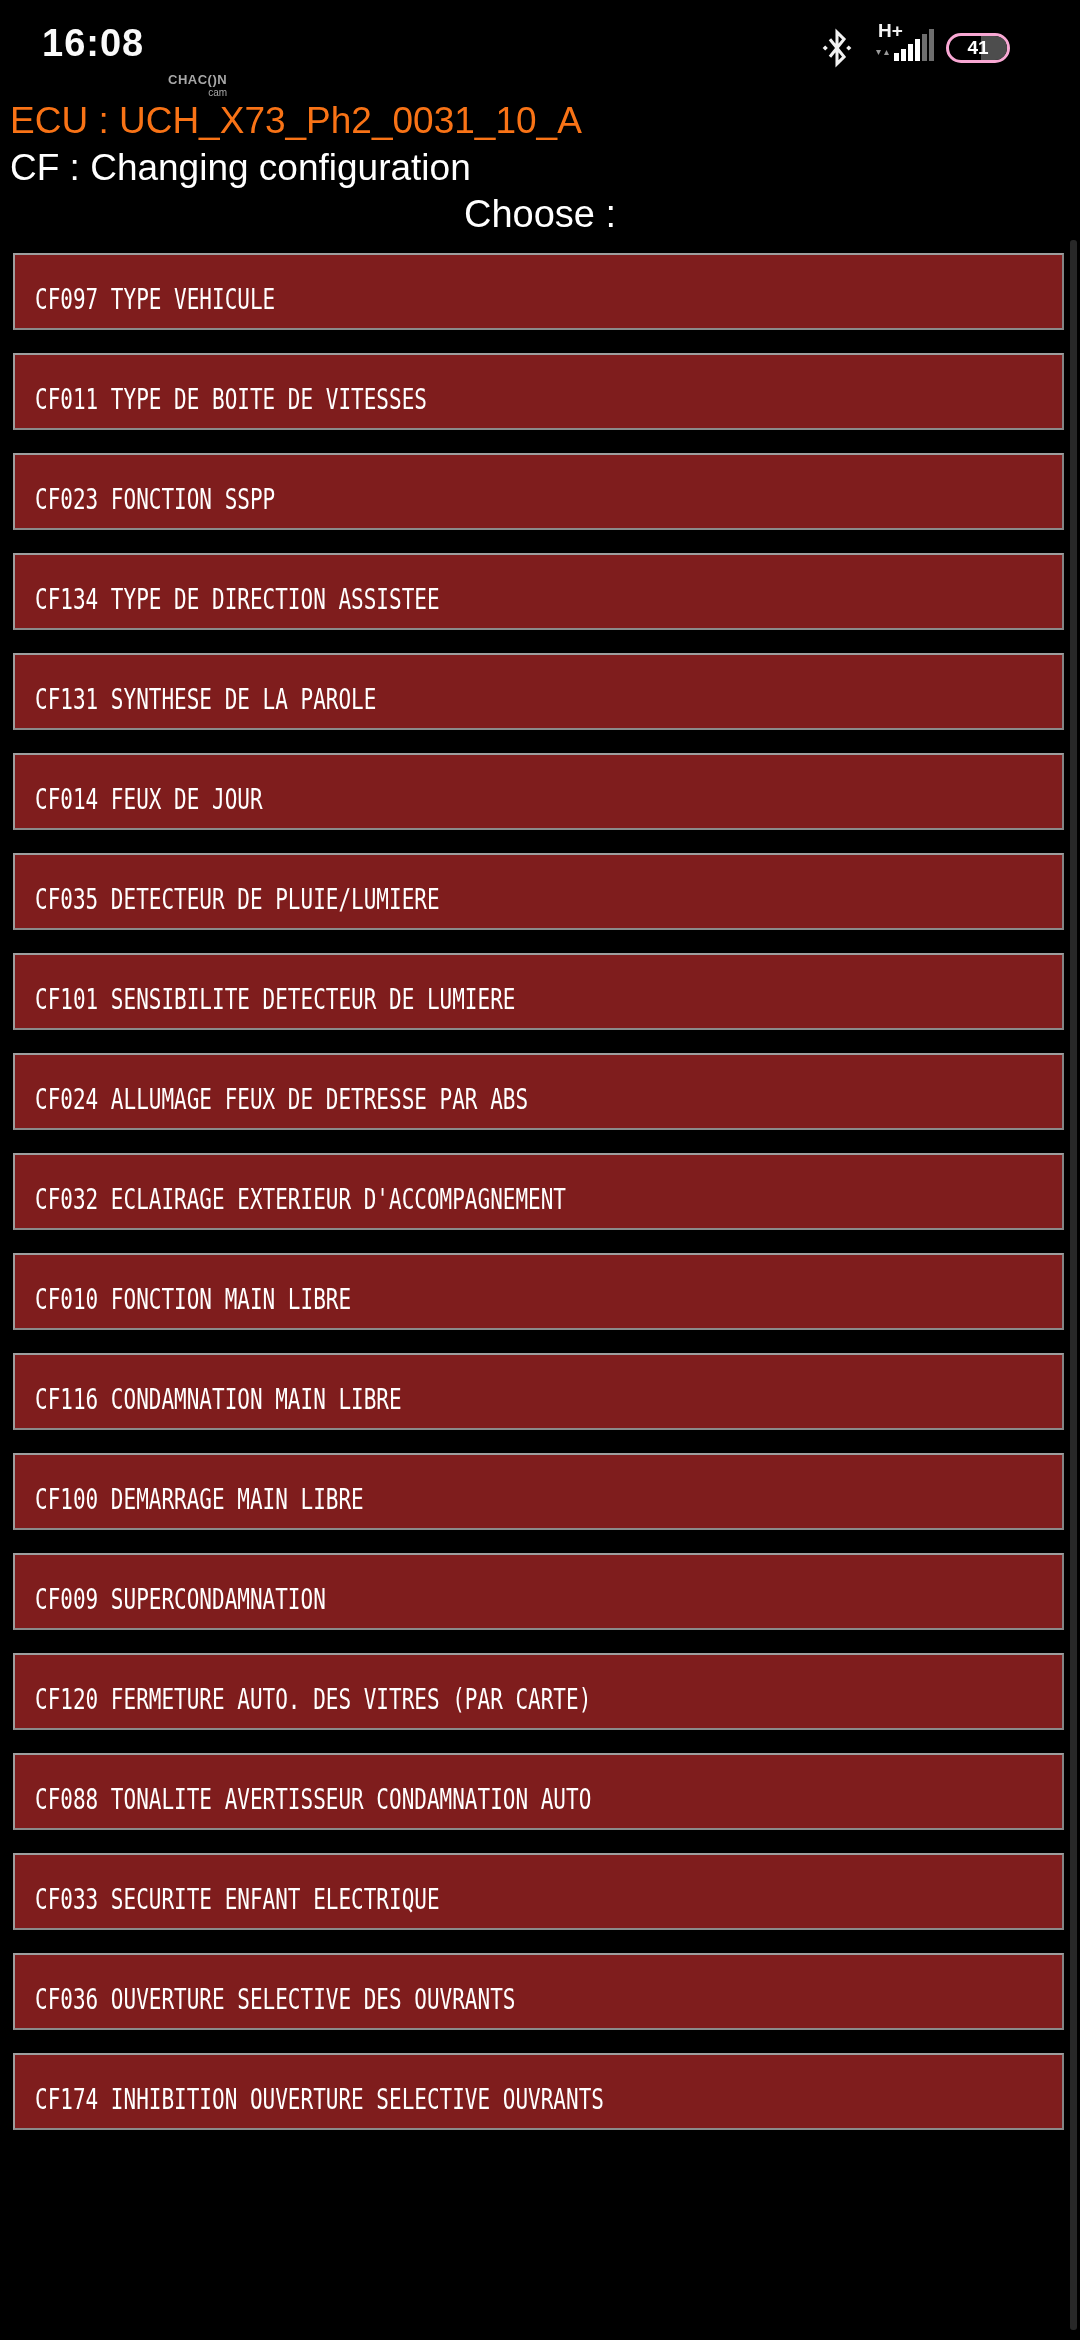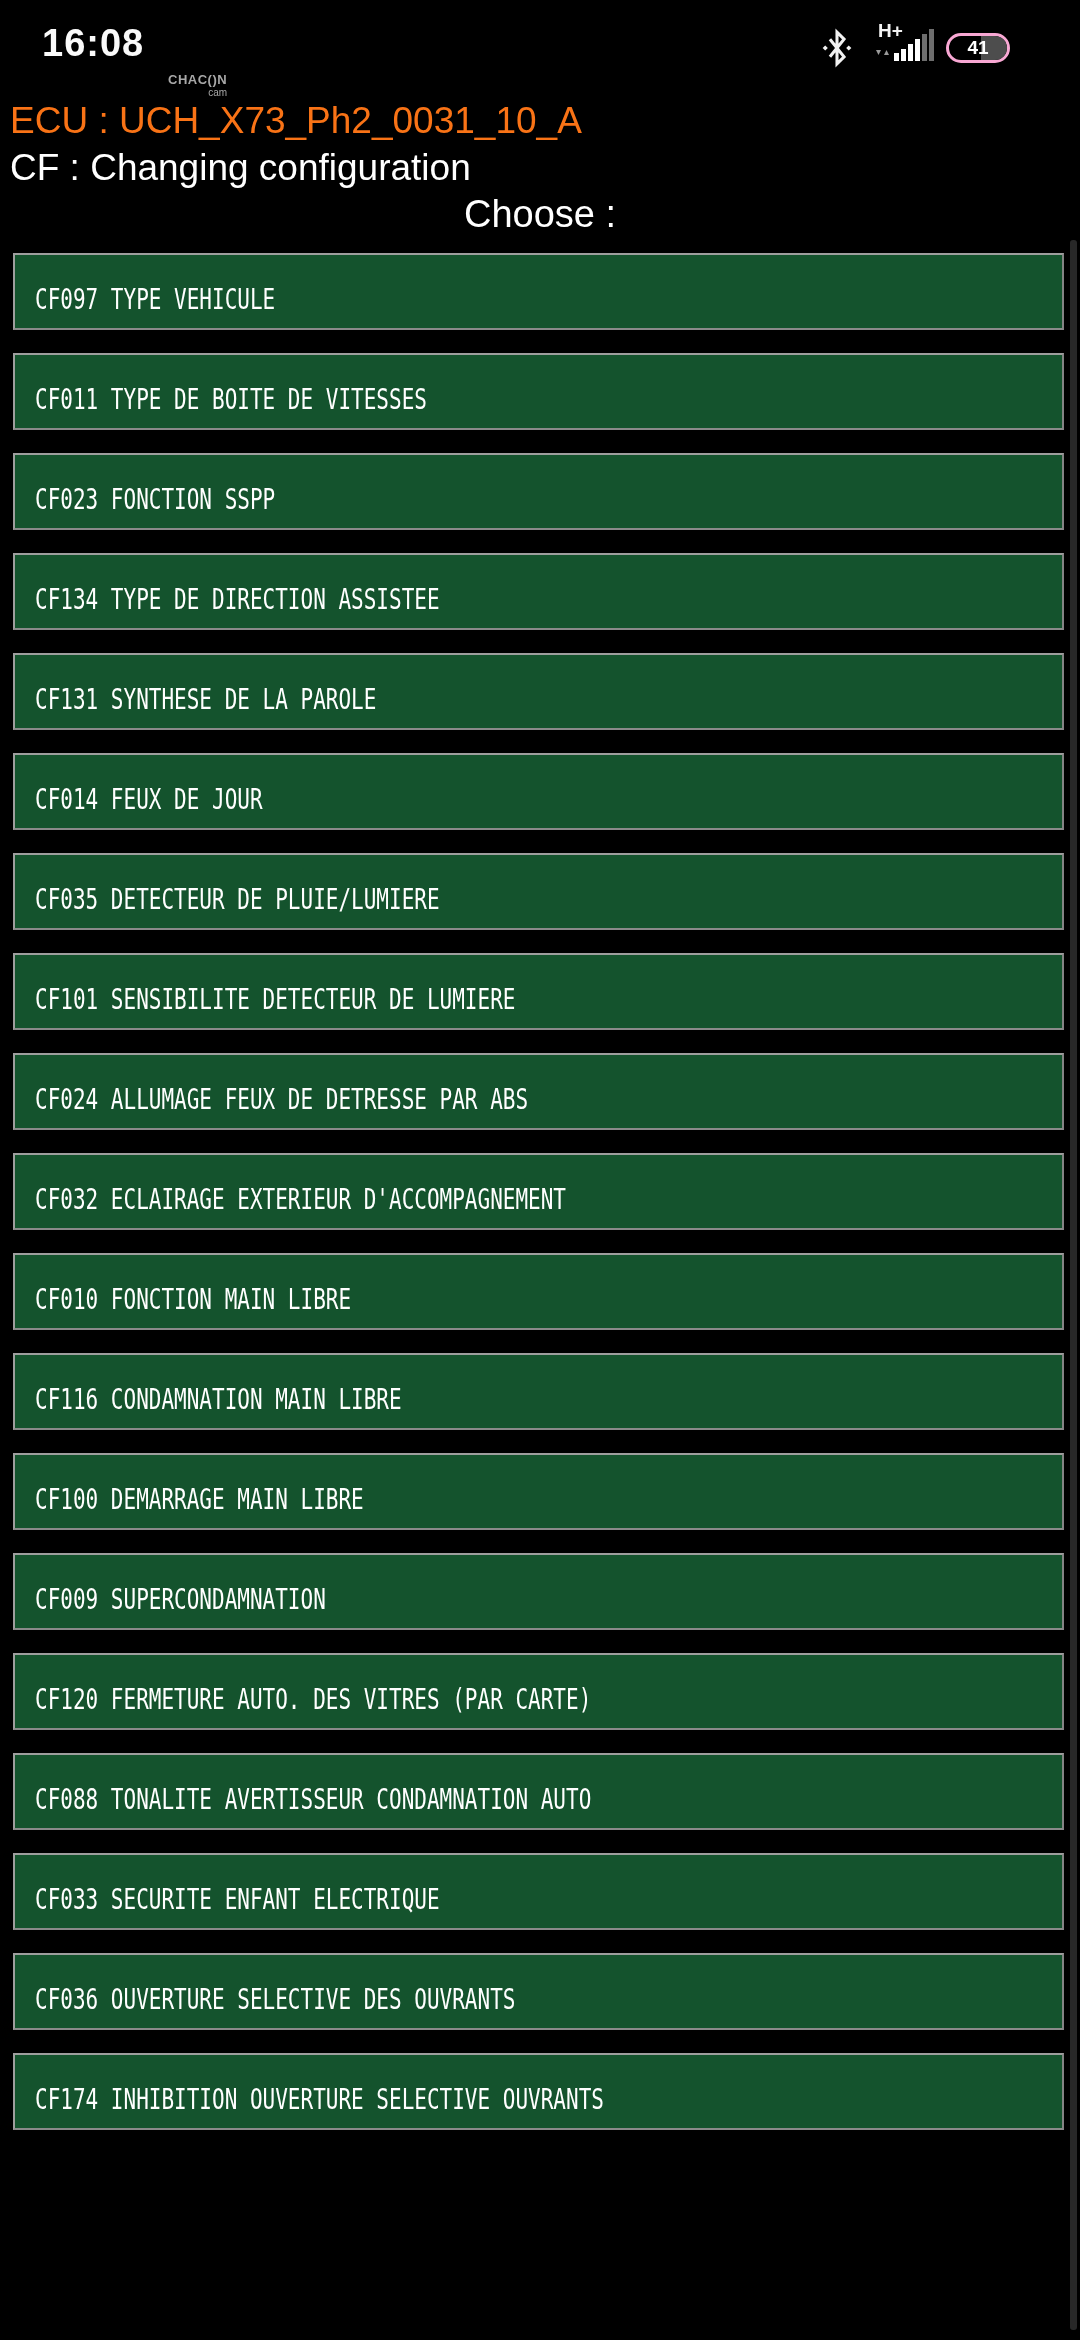--- a/index.html
+++ b/index.html
@@ -23,21 +23,21 @@
     text-align:center;font-size:19px;font-weight:bold;color:#fff;}
   
   .header{position:absolute;left:0;top:0;width:1080px;}
   .h-line1{position:absolute;left:10px;top:100px;font-size:37px;color:#f97316;white-space:nowrap;}
   .h-line2{position:absolute;left:10px;top:147px;font-size:37px;color:#fff;white-space:nowrap;}
   .h-choose{position:absolute;left:0;top:193px;width:1080px;text-align:center;font-size:38px;color:#fff;}
   
   .list{position:absolute;left:13px;top:253px;width:1051px;}
   .cfg-btn{
     display:flex;align-items:center;box-sizing:border-box;width:100%;height:77px;margin:0 0 23px 0;
-    background:#14532d;border:2px solid;border-color:#9e9e9e #848484 #8a8a8a #9e9e9e;
+    background:#7f1d1d;border:2px solid;border-color:#9e9e9e #848484 #8a8a8a #9e9e9e;
     padding:16px 0 0 20px;cursor:pointer;text-align:left;
   }
   .cfg-label{
     font-family:"DejaVu Sans Mono",monospace;font-size:28px;color:#fff;white-space:nowrap;
     display:inline-block;transform:scaleX(.75);transform-origin:left center;letter-spacing:0;
   }
   
   .scrollbar{position:absolute;left:1070px;top:240px;width:7px;height:2090px;background:#282828;border-radius:3px;}
 </style>
 </head>

